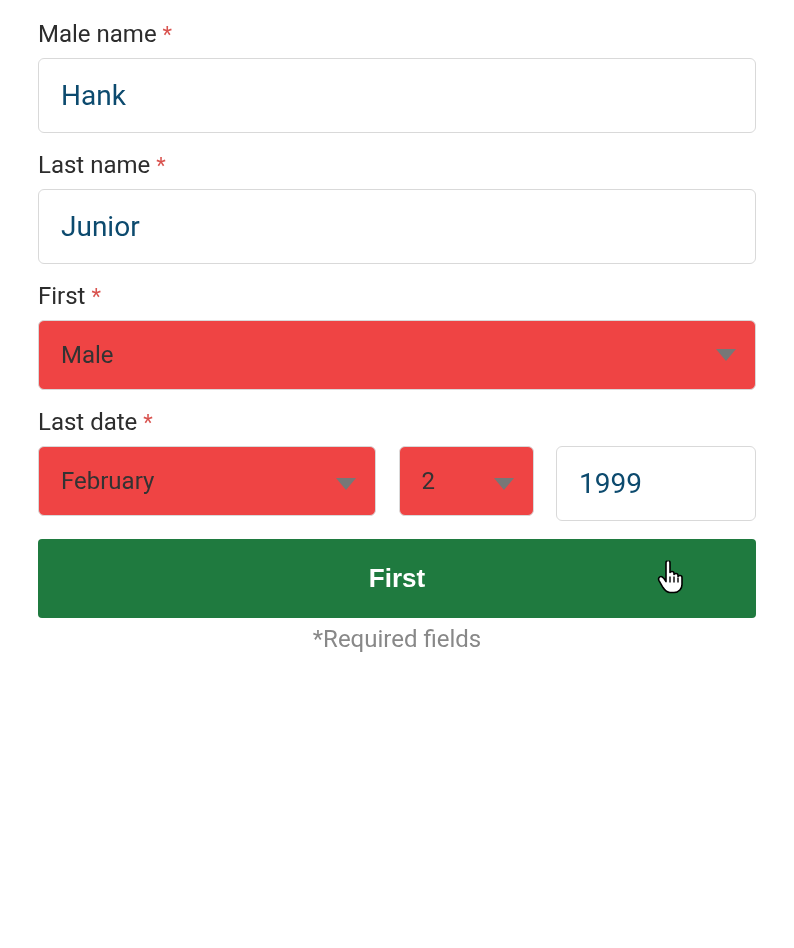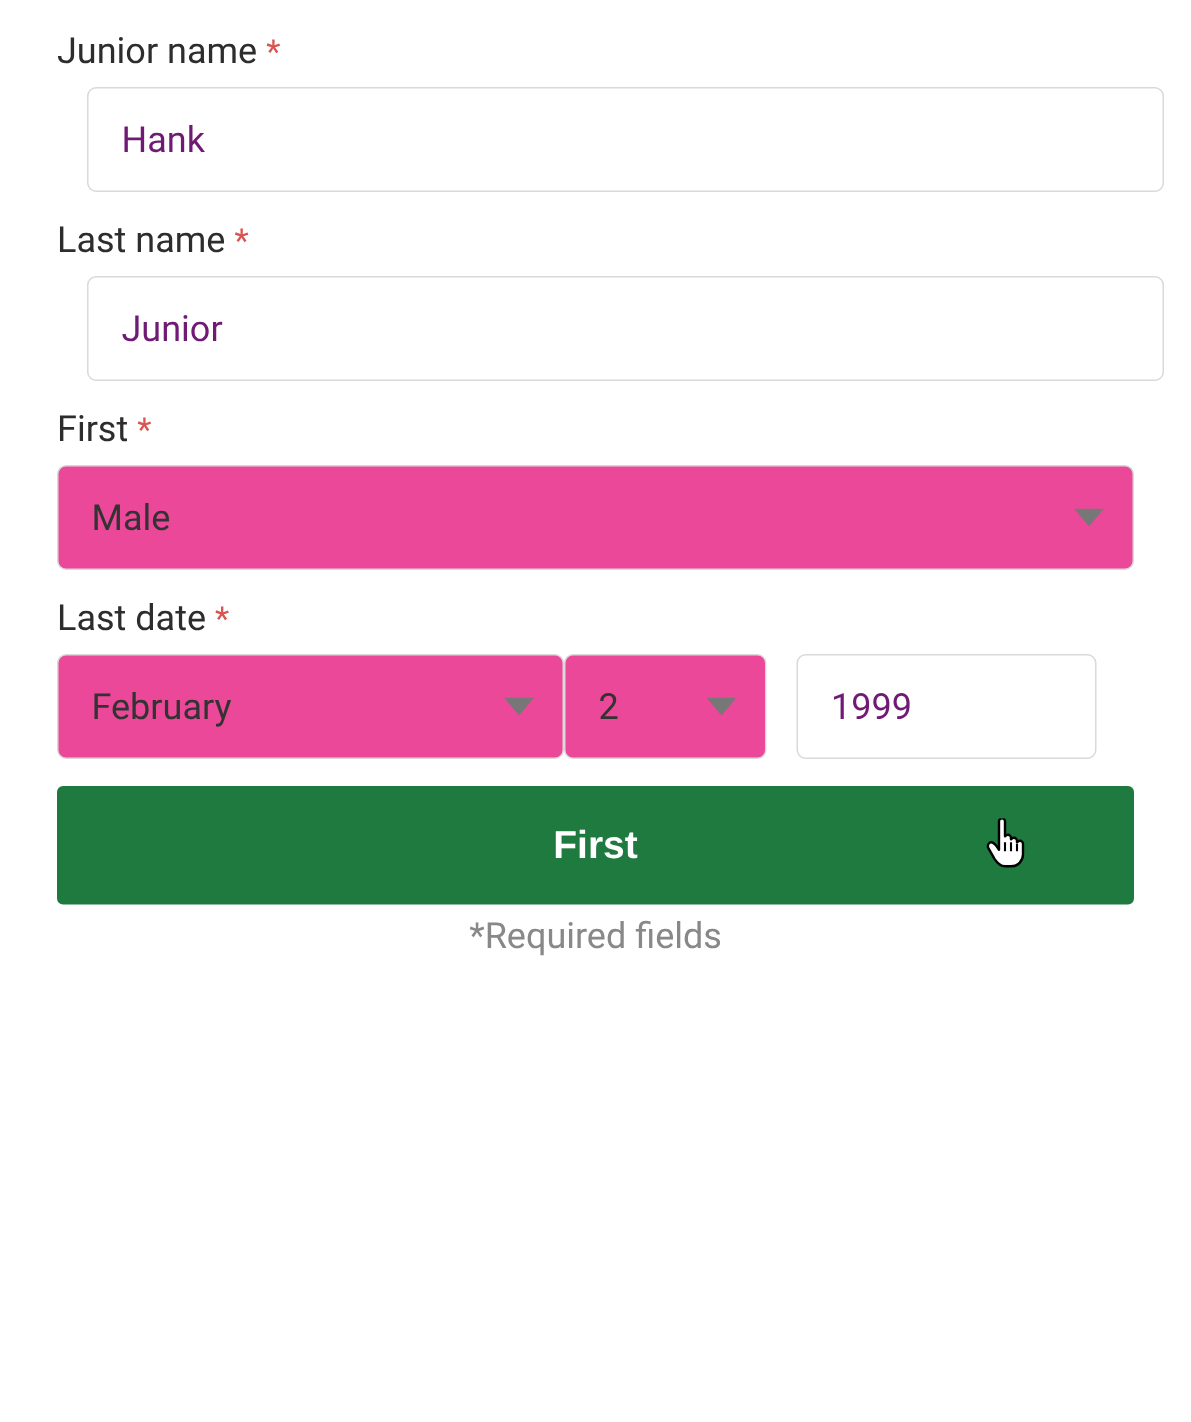--- a/index.html
+++ b/index.html
@@ -26,58 +26,58 @@
     gap: 6px;
     font-weight: 400;
   }
   .req {
     color: #d9534f;
     font-size: 22px;
     line-height: 1;
   }
   .text-input {
     width: 100%;
-    font-size: 24px;
+    font-size: 28px;
     padding: 20px 22px;
     border: 1px solid #d9d9d9;
     border-radius: 6px;
     background: #fff;
-    color: #701a75;
+    color: #0c4a6e;
     outline: none;
     font-family: inherit;
-    margin-left: 20px;
   }
   .select-wrap {
     position: relative;
     width: 100%;
   }
   .select-input {
     width: 100%;
     font-size: 24px;
     padding: 20px 50px 20px 22px;
     border: 1px solid #d9d9d9;
     border-radius: 6px;
-    background: #ec4899;
+    background: #ef4444;
     color: #333;
     outline: none;
     font-family: inherit;
     cursor: pointer;
     text-align: left;
   }
   .chevron {
     position: absolute;
     right: 20px;
     top: 50%;
     transform: translateY(-50%);
     pointer-events: none;
   }
   .chevron svg { display: block; }
   .birth-row {
     display: flex;
     width: 100%;
+    justify-content: space-between;
   }
   .birth-month { flex: 0 0 338px; position: relative; }
   .birth-day   { flex: 0 0 135px; position: relative; }
   .birth-year  { flex: 0 0 200px; position: relative; }
   .save-btn {
     width: 100%;
     background: #1f7a3f;
     color: #fff;
     font-size: 26px;
     font-weight: 700;
@@ -102,21 +102,21 @@
   }
 </style>
 </head>
 <body>
 
 <div class="form-wrap">
 
   
   <div class="field">
     <div class="label-row">
-      <span>Junior name</span>
+      <span>Male name</span>
       <span class="req">*</span>
     </div>
     <input type="text" class="text-input" value="Hank" style="">
   </div>
 
   
   <div class="field">
     <div class="label-row">
       <span>Last name</span>
       <span class="req">*</span>

